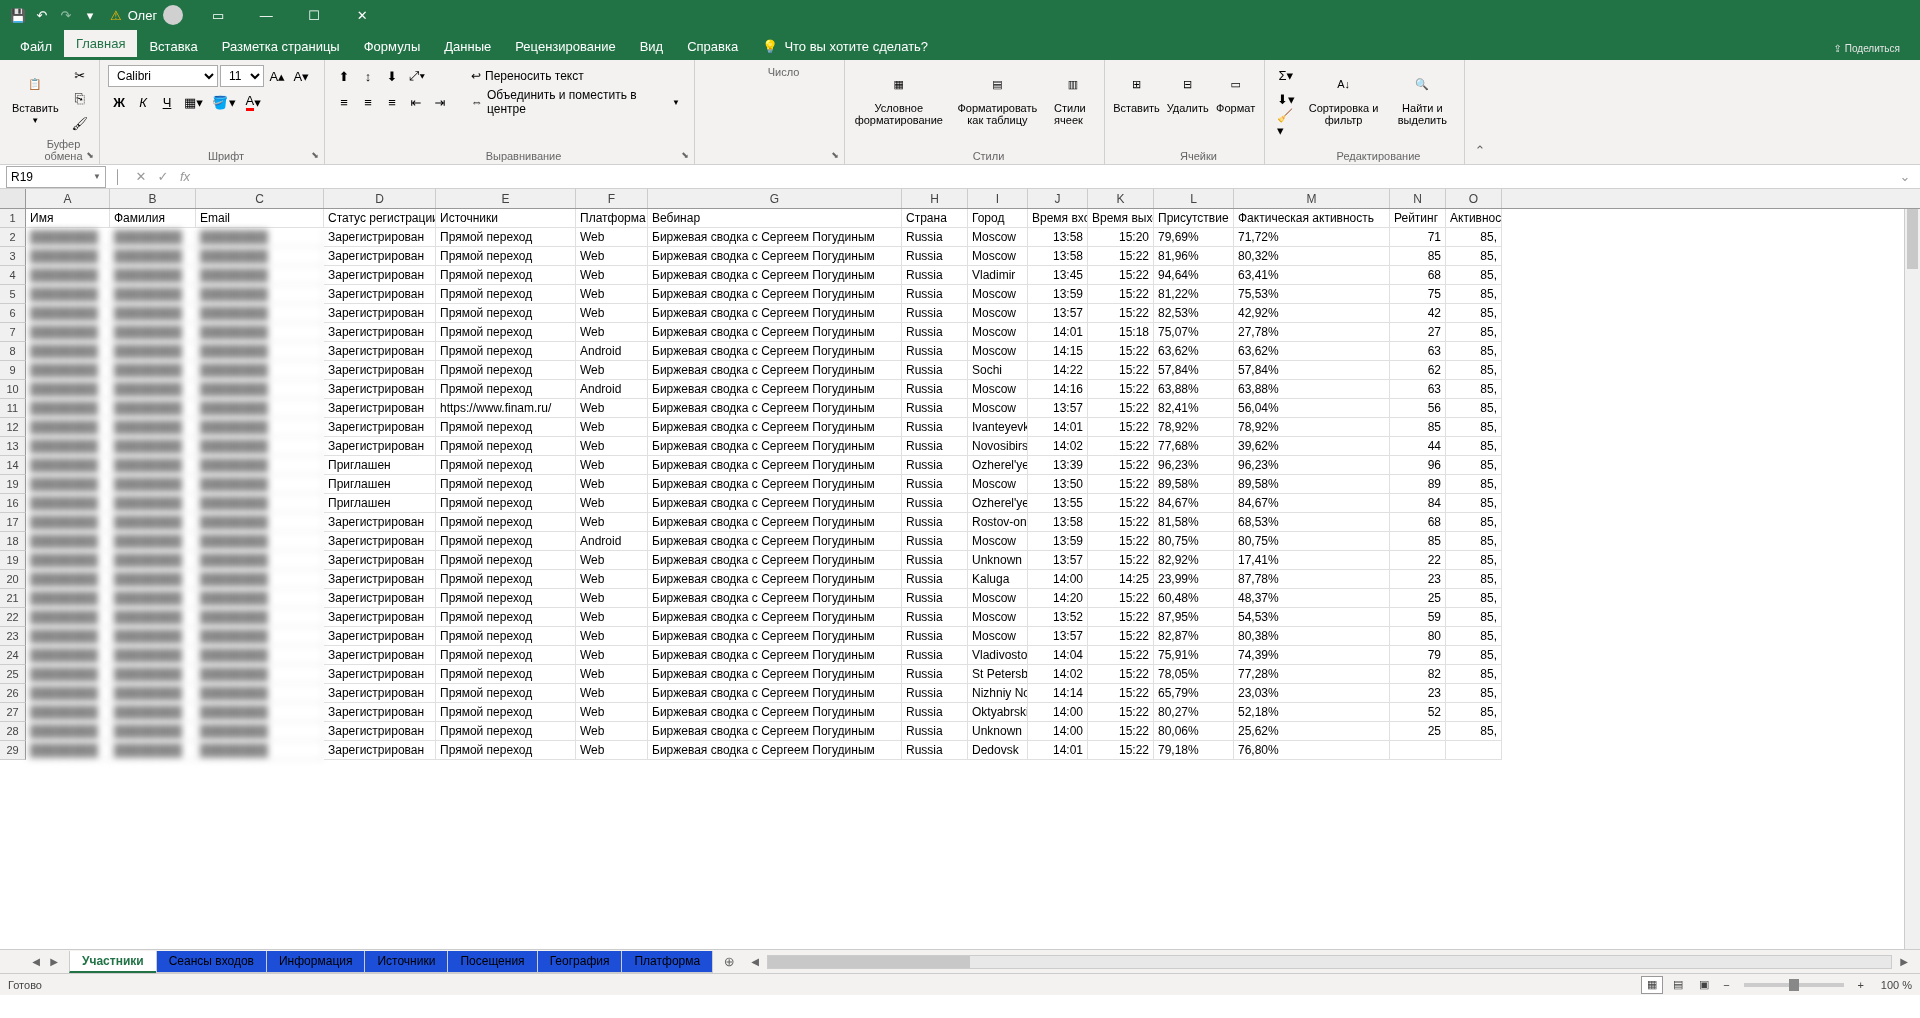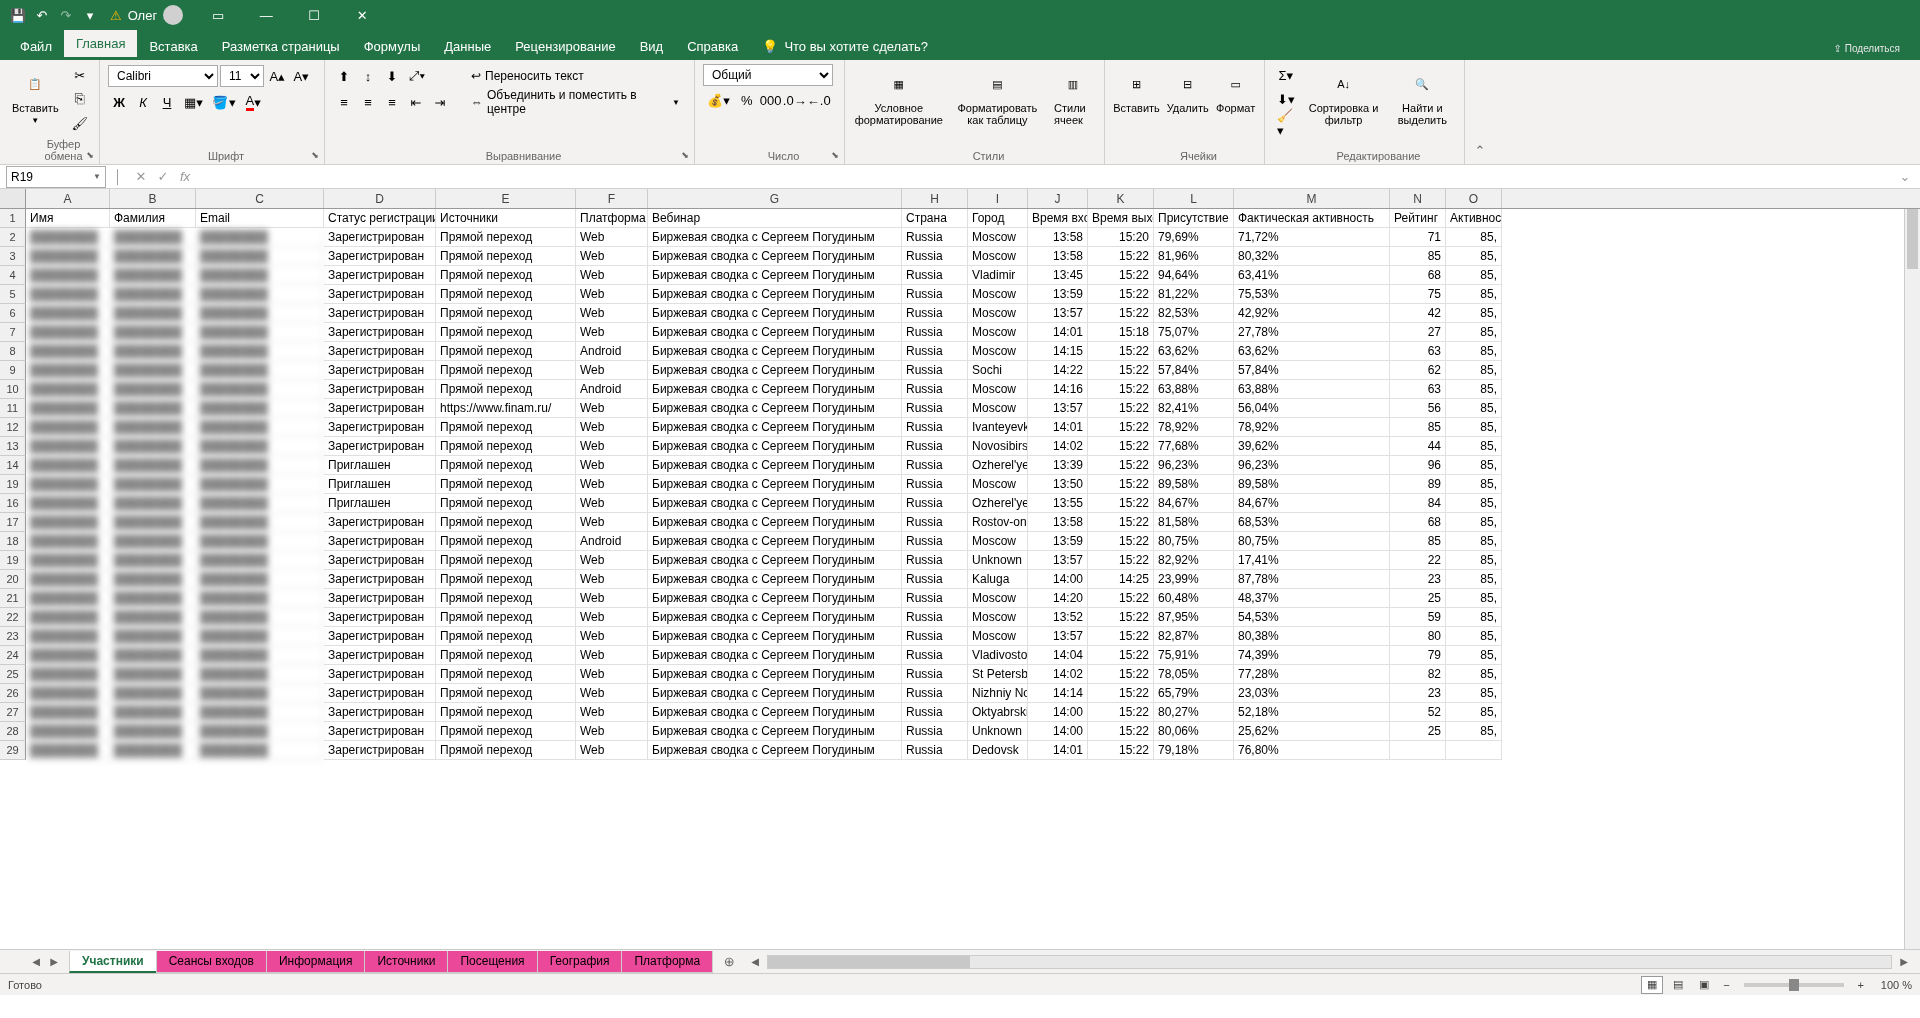--- a/index.html
+++ b/index.html
@@ -62,21 +62,21 @@
 .col-G { width: 254px; } .col-H { width: 66px; } .col-I { width: 60px; }
 .col-J { width: 60px; } .col-K { width: 66px; } .col-L { width: 80px; }
 .col-M { width: 156px; } .col-N { width: 56px; } .col-O { width: 56px; }
 
 
 .sheettabs { height: 24px; border-top: 1px solid #ccc; display: flex; align-items: center; background: #f3f2f1; padding-left: 20px; }
 .sheettabs-nav { display:flex; gap:2px; padding: 0 8px; }
 .sheettabs-nav-btn { width:16px; height:16px; cursor:pointer; color:#666; font-size:10px; display:flex; align-items:center; justify-content:center; }
 .sheet-tab { padding: 3px 12px; border: 1px solid #ccc; border-top: none; background: #fff; font-size: 12px; cursor: pointer; margin-left:-1px; }
 .sheet-tab.active { background: #fff; color: #217346; font-weight: 600; border-bottom: 2px solid #217346; }
-.sheet-tab:not(.active) { background: #ec4899; }
+.sheet-tab:not(.active) { background: #1d4ed8; }
 .sheet-add { width: 20px; height: 20px; margin-left: 6px; cursor:pointer; display:flex; align-items:center; justify-content:center; color:#666; }
 .sheet-scroll { flex:1; display:flex; align-items:center; padding: 0 8px; gap:4px; }
 .hscroll { flex:1; height:14px; background:#e8e8e8; border:1px solid #ccc; position:relative;}
 .hscroll-thumb { position:absolute; left:0; top:0; height:100%; width:18%; background:#c8c8c8; }
 
 
 .statusbar { height: 22px; background: #f3f2f1; border-top: 1px solid #ccc; display: flex; align-items: center; padding: 0 8px; font-size: 11px; color: #444; }
 .statusbar-right { margin-left: auto; display: flex; align-items: center; gap: 4px; }
 .view-btn { width: 22px; height: 18px; display:flex; align-items:center; justify-content:center; cursor:pointer; border:1px solid transparent; }
 .view-btn.active { border-color:#999; background:#fff; }
@@ -203,32 +203,20 @@
           <span>Объединить и поместить в центре</span>
           <span style="font-size:8px">▼</span>
         </div>
       </div>
     </div>
     <div class="ribbon-group-label">Выравнивание</div>
     <div class="ribbon-expand">⬊</div>
   </div>
 
   <div class="ribbon-group" style="width:150px">
-    <div class="ribbon-group-content">
-      <div class="ribbon-col" style="width:100%">
-        <select class="ribbon-select" style="width:130px"><option>Общий</option></select>
-        <div class="ribbon-small-row">
-          <div class="ribbon-small-btn wide">💰▾</div>
-          <div class="ribbon-small-btn">%</div>
-          <div class="ribbon-small-btn">000</div>
-          <div class="ribbon-small-btn">.0→</div>
-          <div class="ribbon-small-btn">←.0</div>
-        </div>
-      </div>
-    </div>
     <div class="ribbon-group-label">Число</div>
     <div class="ribbon-expand">⬊</div>
   </div>
 
   <div class="ribbon-group" style="width:260px">
     <div class="ribbon-group-content">
       <div class="ribbon-big-btn">
         <div class="ribbon-big-icon">▦</div>
         <span style="text-align:center;line-height:1.1">Условное форматирование</span>
       </div>

